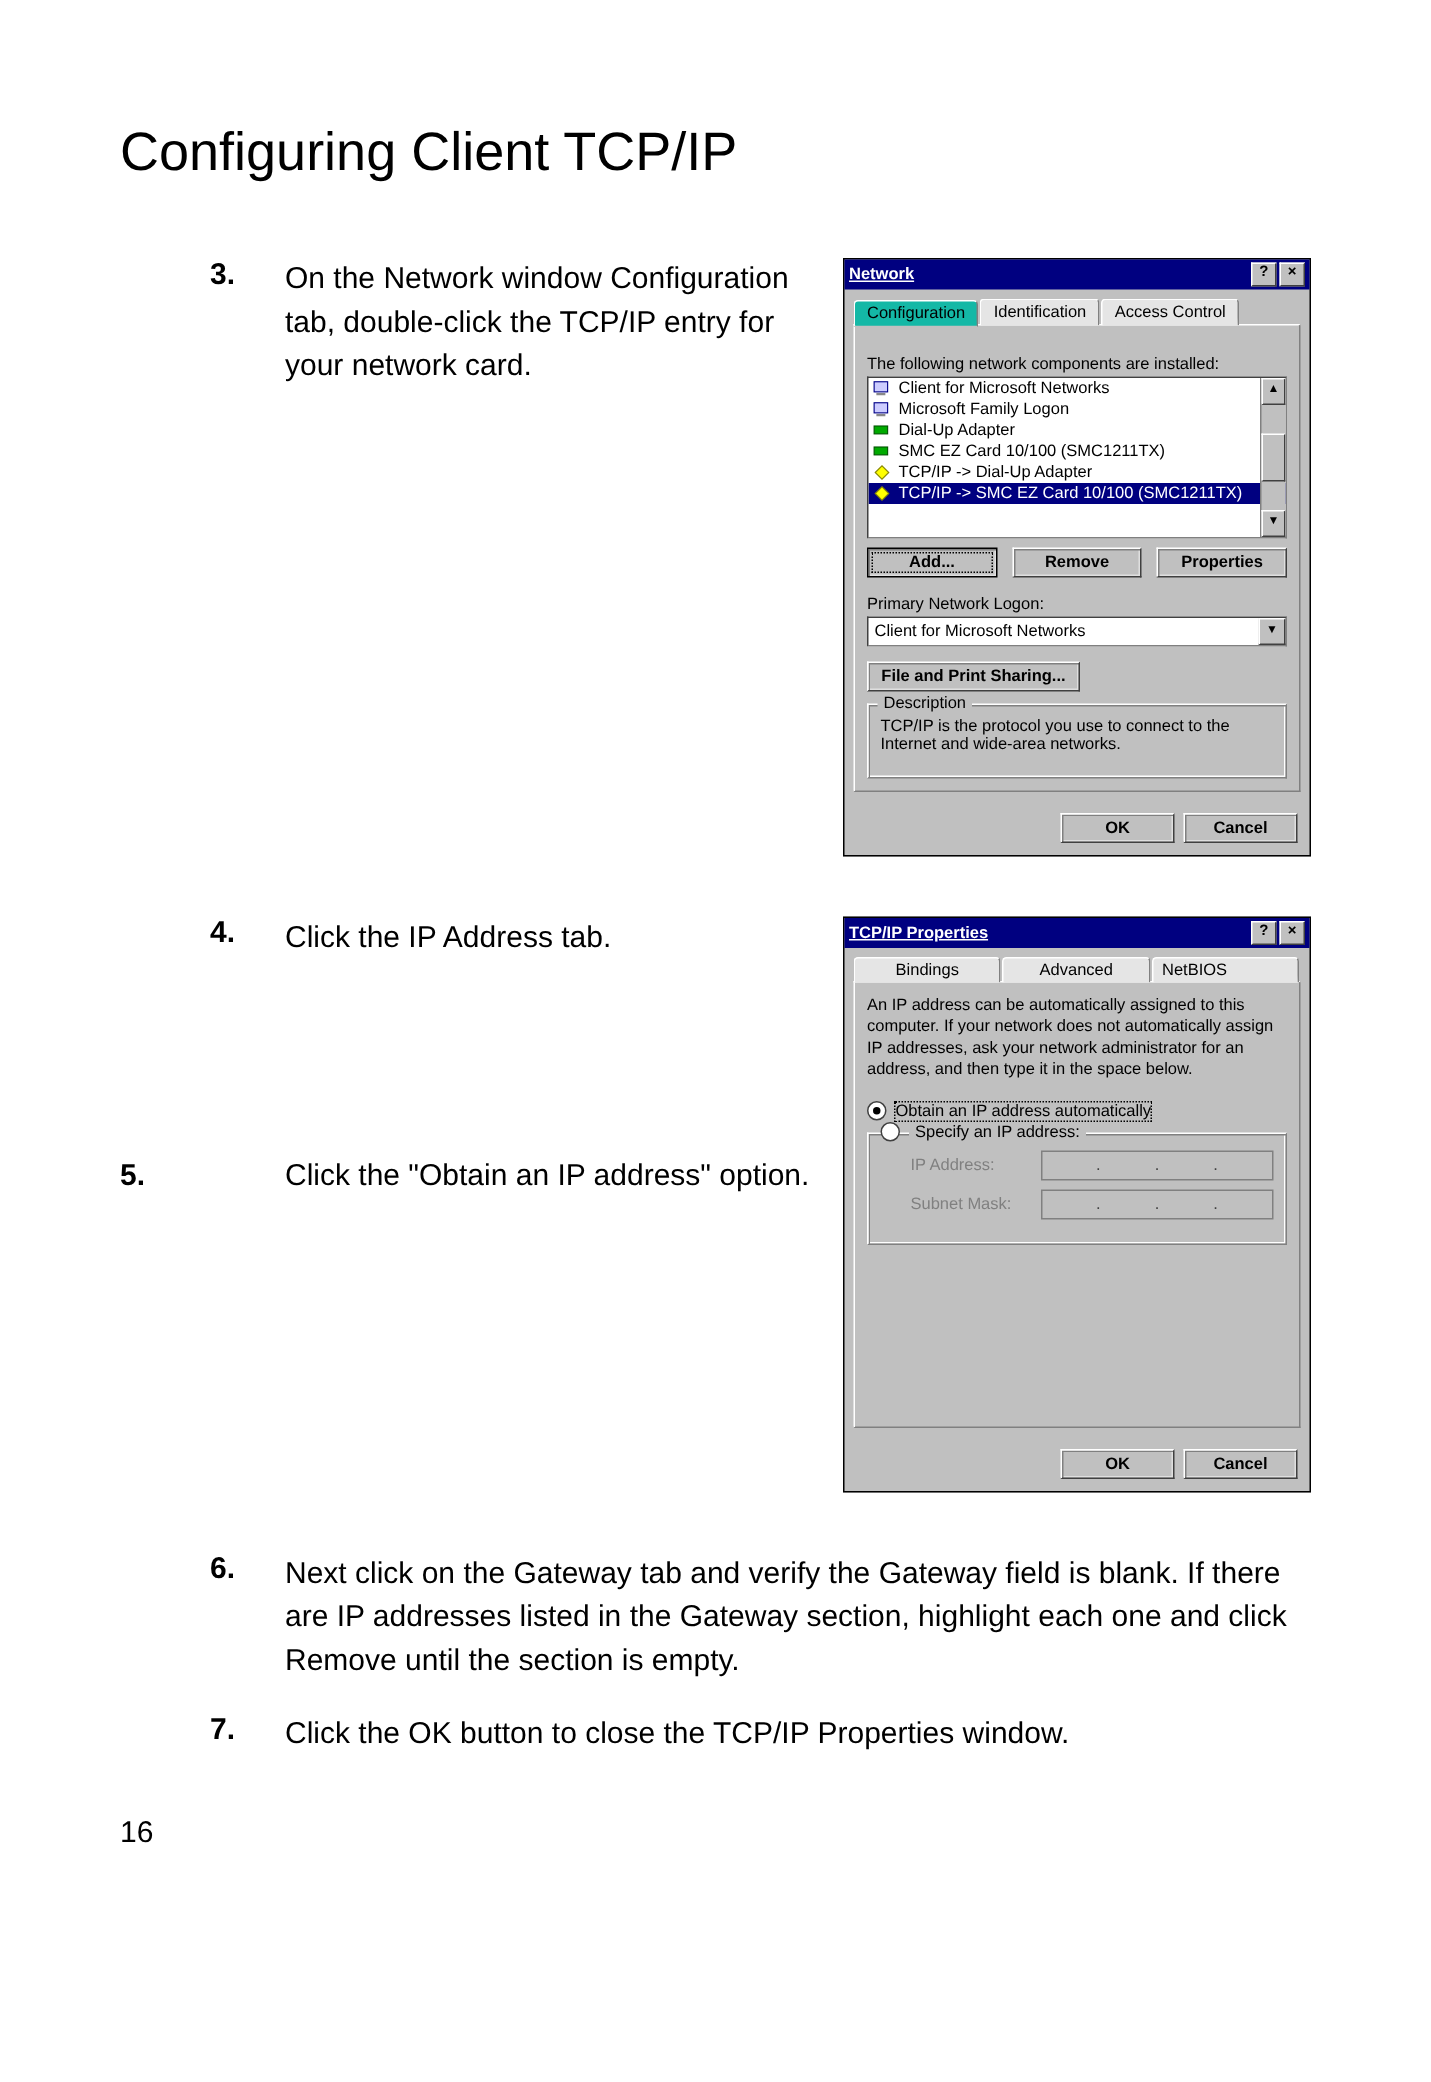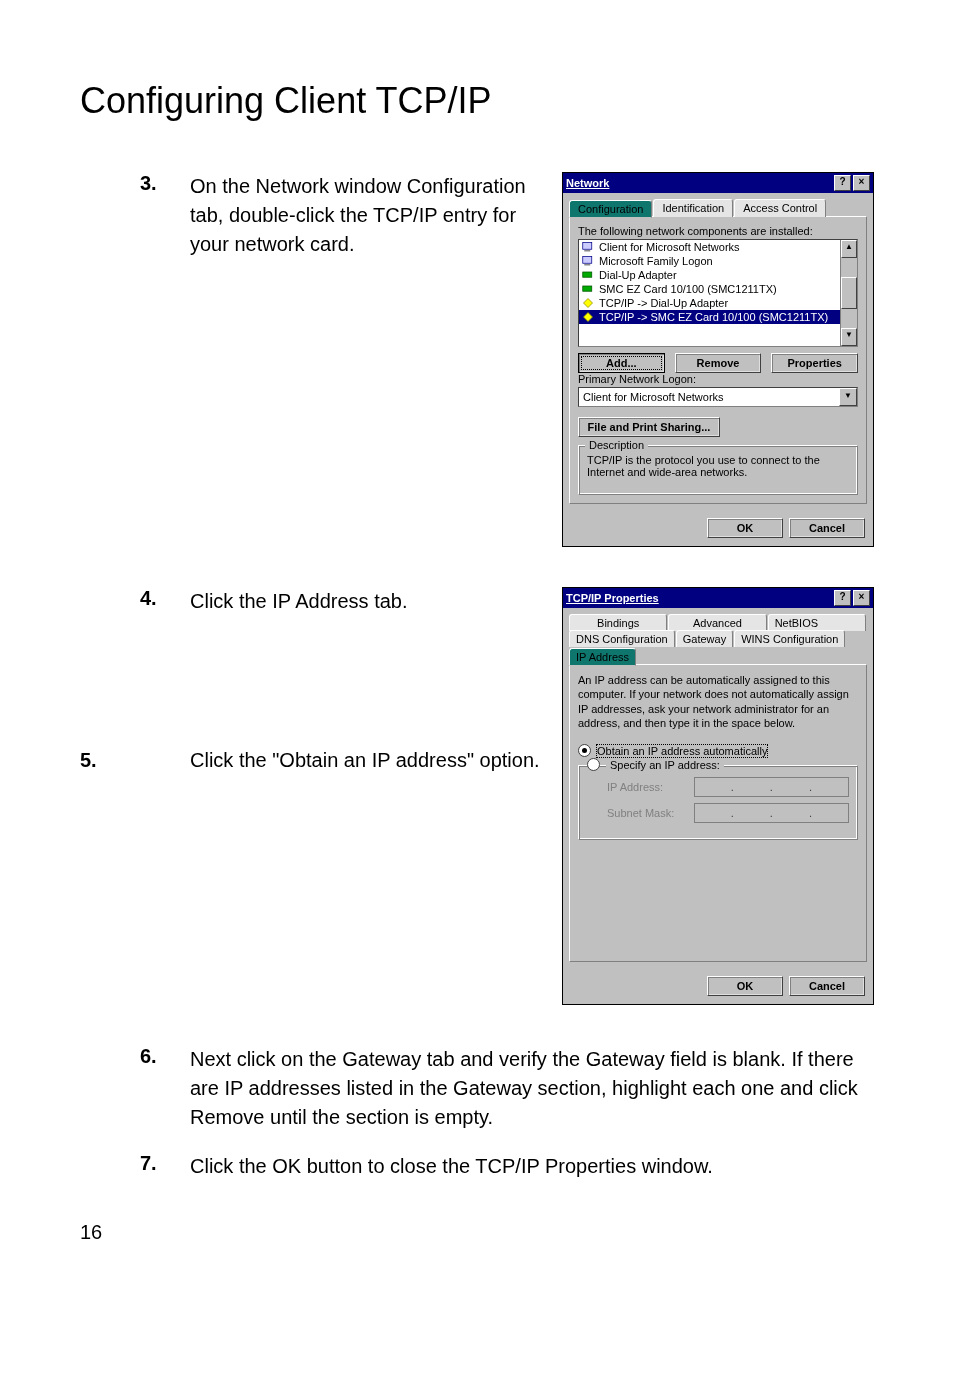--- a/index.html
+++ b/index.html
@@ -86,21 +86,21 @@
     background: #e5e5e5;
     padding: 2px 8px;
     font-size: 11px;
     margin-right: 1px;
     border-top-left-radius: 3px;
     border-top-right-radius: 3px;
     border-top-color: #fff;
     border-left-color: #fff;
   }
   .tab.active {
-    background: #0f766e;
+    background: #14b8a6;
     position: relative;
     top: 1px;
     border-bottom: 1px solid #c0c0c0;
   }
   .tab-page {
     border: 1px solid #808080;
     border-top-color: #fff;
     border-left-color: #fff;
     padding: 8px;
     background: #c0c0c0;
@@ -161,21 +161,21 @@
     padding: 3px 0;
     text-align: center;
     box-shadow: 1px 1px 0 #808080 inset, -1px -1px 0 #dfdfdf inset;
     font-weight: bold;
   }
   .w9x-btn.focus {
     outline: 1px dotted #000;
     outline-offset: -4px;
     border: 1px solid #000;
   }
-  .label-sm { font-size: 11px; margin-top: 0; margin-bottom: 2px; }
+  .label-sm { font-size: 11px; margin-top: 12px; margin-bottom: 2px; }
   .combo {
     display: flex;
     background: #fff;
     border: 1px solid #808080;
     border-top-color: #404040;
     border-left-color: #404040;
     height: 18px;
     align-items: center;
   }
   .combo span { flex: 1; padding: 0 4px; font-size: 11px; }
@@ -382,26 +382,20 @@
           <span class="t-text">TCP/IP Properties</span>
           <span class="t-btn">?</span>
           <span class="t-btn">×</span>
         </div>
         <div class="dlg-body">
           <div class="tabs tabs-multi">
             <div class="tab" style="flex:1;text-align:center;">Bindings</div>
             <div class="tab" style="flex:1;text-align:center;">Advanced</div>
             <div class="tab" style="flex:1;text-align:left;">NetBIOS</div>
           </div>
-          <div class="tabs tabs-multi">
-            <div class="tab">DNS Configuration</div>
-            <div class="tab">Gateway</div>
-            <div class="tab">WINS Configuration</div>
-            <div class="tab active">IP Address</div>
-          </div>
           <div class="tab-page" style="min-height:280px;">
             <div style="font-size:11px; line-height:1.3; margin-bottom:14px;">An IP address can be automatically assigned to this computer. If your network does not automatically assign IP addresses, ask your network administrator for an address, and then type it in the space below.</div>
             <div class="radio">
               <div class="rb sel"></div>
               <span style="outline:1px dotted #000;">Obtain an IP address automatically</span>
             </div>
             <div class="groupbox" style="border-style:solid; padding:6px 8px 10px 8px;">
               <div class="radio" style="margin-top:-14px;">
                 <div class="rb"></div>
                 <span style="background:#c0c0c0;padding:0 4px;">Specify an IP address:</span>

